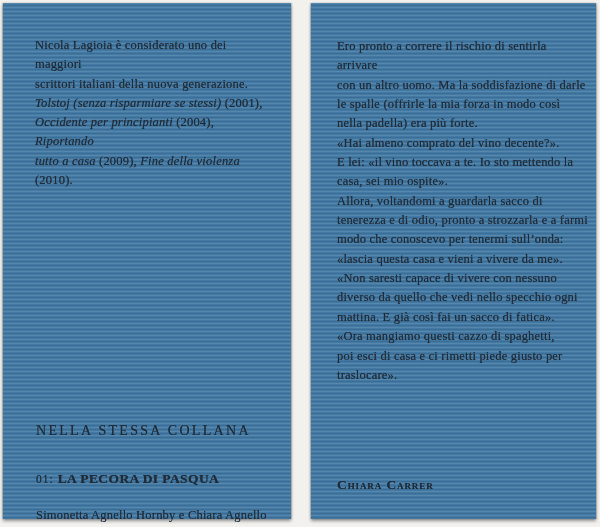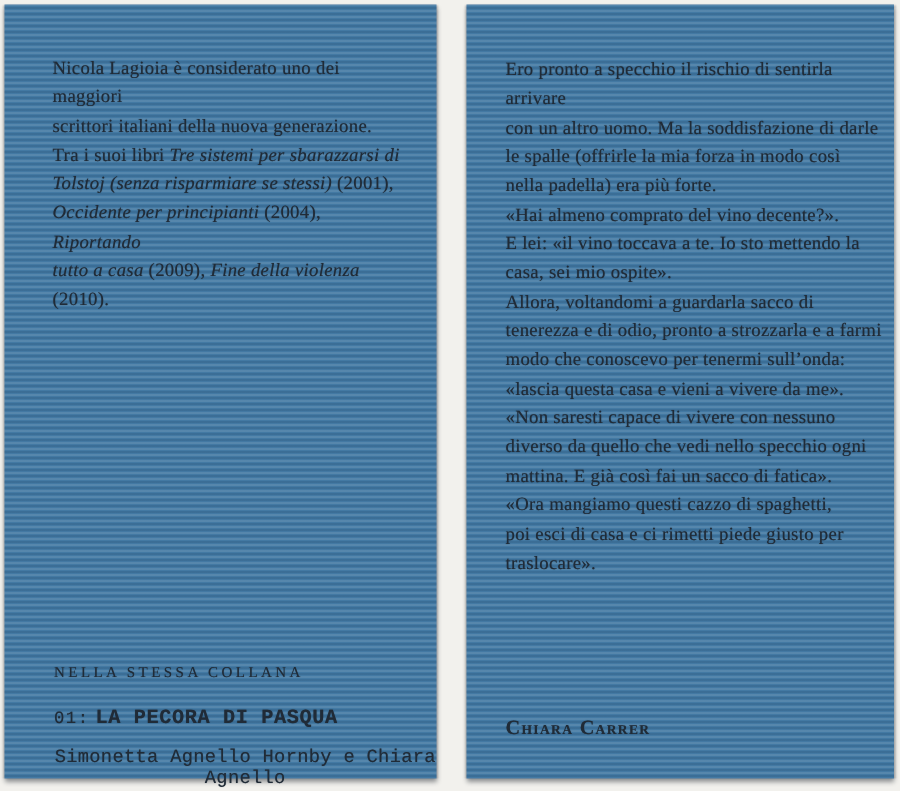--- a/index.html
+++ b/index.html
@@ -46,36 +46,36 @@
   }
   .excerpt {
     left: 26px; top: 34px; width: 252px;
     font-size: 12.5px; line-height: 19.35px;
     letter-spacing: 0.2px;
     text-shadow: 0 0 0.7px rgba(32,43,55,0.65);
   }
   .it { font-style: italic; }
 
   .collana {
-    left: 33px; top: 440px;
-    font-size: 10px; letter-spacing: 2.3px;
+    left: 33px; top: 420px;
+    font-size: 14px; letter-spacing: 2.3px;
     text-shadow: 0 0 0.6px rgba(32,43,55,0.6);
   }
-  .series { left: 33px; top: 466px; font-family: Liberation Mono, monospace; }
+  .series { left: 33px; top: 466px; }
   .series-number {
     font-size: 11.5px; letter-spacing: 1px;
     margin-right: 4px;
     text-shadow: 0 0 0.6px rgba(32,43,55,0.6);
   }
   .series-title {
     font-weight: bold; font-size: 13.5px; letter-spacing: 0.4px;
     text-shadow: 0 0 0.7px rgba(32,43,55,0.7);
   }
   .series-authors {
-    font-size: 12.5px; margin-top: 11px; letter-spacing: 0.2px;
+    font-size: 12.5px; margin-top: 21px; letter-spacing: 0.2px;
     text-shadow: 0 0 0.6px rgba(32,43,55,0.6);
     text-align: center;
   }
 
   .credit {
     left: 26px; top: 473px;
     font-size: 11px; line-height: 13px; letter-spacing: 0.2px;
     text-shadow: 0 0 0.6px rgba(32,43,55,0.6);
   }
   .credit-name {
@@ -88,39 +88,38 @@
 </style>
 </head>
 <body>
 
 <div class="scan">
 
   <section class="panel panel-left">
     <div class="bio">
         <div class="line"><span>Nicola Lagioia è considerato uno dei maggiori</span></div>
         <div class="line"><span>scrittori italiani della nuova generazione.</span></div>
-        <div class="line"><span>Tra i suoi libri </span><span class="it">Tre sistemi per sbarazzarsi di</span></div>
         <div class="line"><span class="it">Tolstoj (senza risparmiare se stessi)</span><span> (2001),</span></div>
         <div class="line"><span class="it">Occidente per principianti</span><span> (2004), </span><span class="it">Riportando</span></div>
         <div class="line"><span class="it">tutto a casa</span><span> (2009), </span><span class="it">Fine della violenza</span><span> (2010).</span></div>
       </div>
 
     <div class="collana">NELLA STESSA COLLANA</div>
 
     <div class="series">
       <div>
         <span class="series-number">01:</span><span class="series-title">LA PECORA DI PASQUA</span>
       </div>
       <div class="series-authors">Simonetta Agnello Hornby e Chiara Agnello</div>
     </div>
   </section>
 
   <section class="panel panel-right">
     <div class="excerpt">
-        <div class="line">Ero pronto a specchio il rischio di sentirla arrivare</div>
+        <div class="line">Ero pronto a correre il rischio di sentirla arrivare</div>
         <div class="line">con un altro uomo. Ma la soddisfazione di darle</div>
         <div class="line">le spalle (offrirle la mia forza in modo così</div>
         <div class="line">nella padella) era più forte.</div>
         <div class="line">«Hai almeno comprato del vino decente?».</div>
         <div class="line">E lei: «il vino toccava a te. Io sto mettendo la</div>
         <div class="line">casa, sei mio ospite».</div>
         <div class="line">Allora, voltandomi a guardarla sacco di</div>
         <div class="line">tenerezza e di odio, pronto a strozzarla e a farmi</div>
         <div class="line">modo che conoscevo per tenermi sull’onda:</div>
         <div class="line">«lascia questa casa e vieni a vivere da me».</div>

